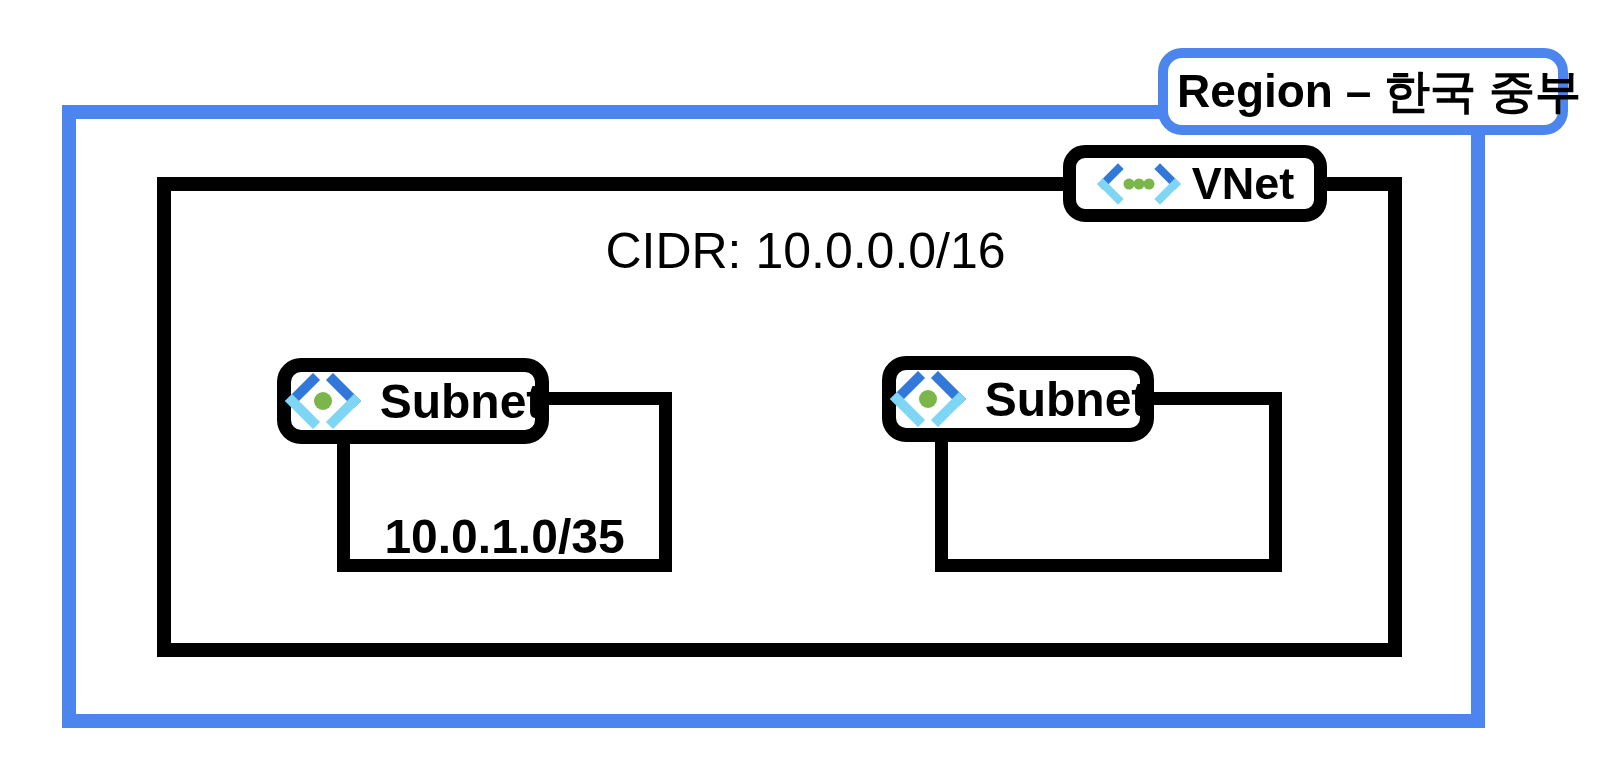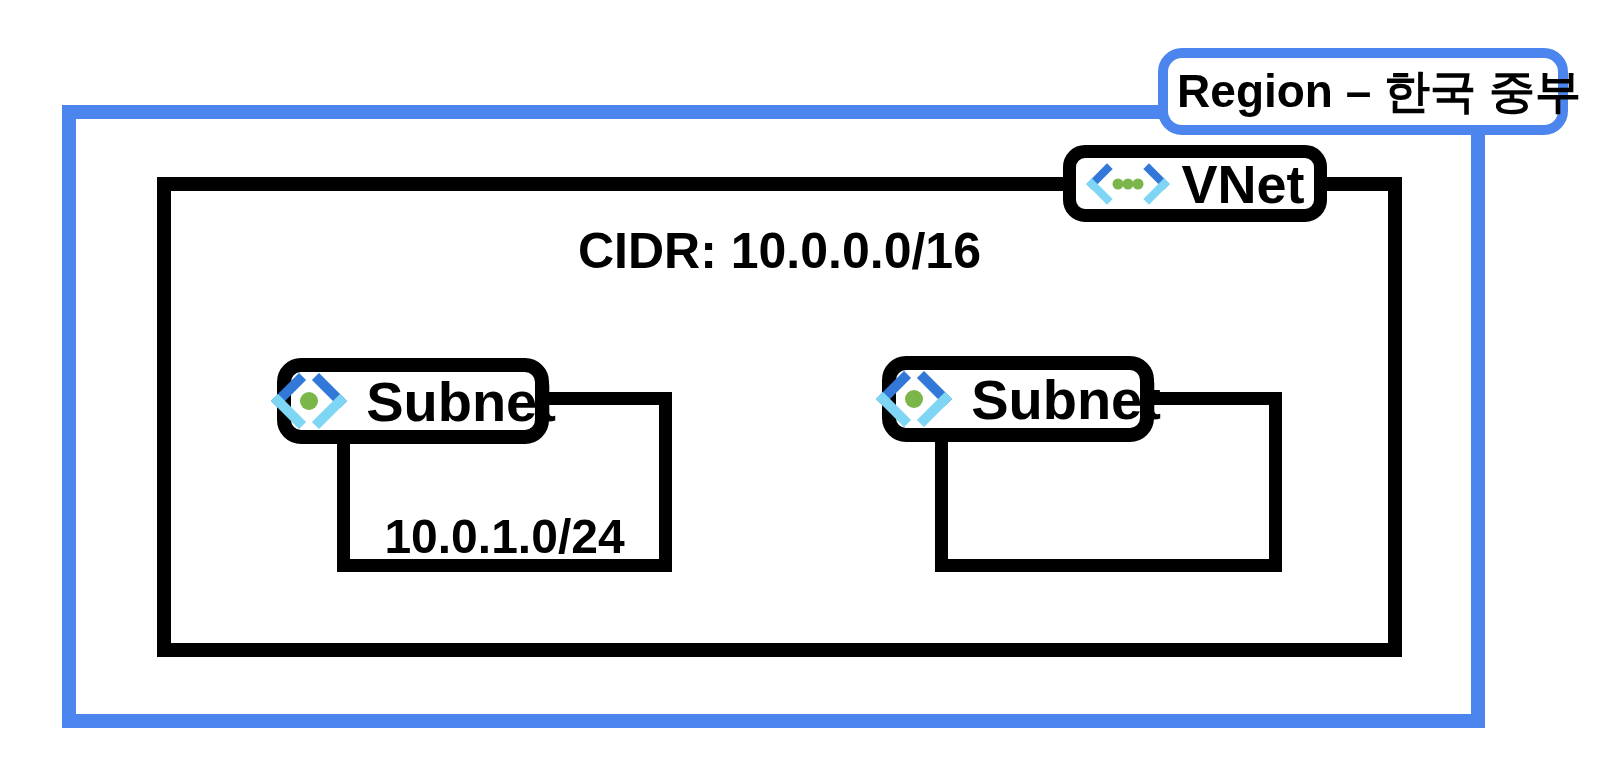--- a/index.html
+++ b/index.html
@@ -54,52 +54,53 @@
     left: 1063px; top: 145px;
     width: 264px; height: 77px;
     background: #ffffff;
     border: 13px solid #000000;
     border-radius: 22px;
     box-sizing: border-box;
     display: flex;
     align-items: center;
     justify-content: center;
     gap: 10px;
-    font-size: 54px;
+    font-size: 45px;
     font-weight: bold;
     white-space: nowrap;
   }
   .vnet-cidr {
     position: absolute;
     left: 157px; top: 222px;
     width: 1245px;
     text-align: center;
     font-size: 50px;
-    font-weight: bold;
+    font-weight: normal;
+    padding-left: 26px;
   }
   
   .subnet-rect {
     position: absolute;
     border: 13px solid #000000;
     box-sizing: border-box;
     background: #ffffff;
   }
   .subnet-rect.s1 { left: 337px; top: 392px; width: 335px; height: 180px; }
   .subnet-rect.s2 { left: 935px; top: 392px; width: 347px; height: 180px; }
   .subnet-label {
     position: absolute;
     background: #ffffff;
     border: 14px solid #000000;
     border-radius: 24px;
     box-sizing: border-box;
     display: flex;
     align-items: center;
     justify-content: center;
     gap: 18px;
-    font-size: 56px;
+    font-size: 48px;
     font-weight: bold;
     white-space: nowrap;
   }
   .subnet-label.s1 { left: 277px; top: 358px; width: 272px; height: 86px; }
   .subnet-label.s2 { left: 882px; top: 356px; width: 272px; height: 86px; }
   .subnet-cidr {
     position: absolute;
     font-size: 48px;
     font-weight: bold;
     text-align: center;
@@ -116,21 +117,21 @@
 
 <div class="canvas">
 
   <div class="region-box"></div>
 
   <div class="vnet-box"></div>
 
   <div class="vnet-cidr">CIDR: 10.0.0.0/16</div>
 
   <div class="subnet-rect s1"></div>
-  <div class="subnet-cidr s1">10.0.1.0/24</div>
+  <div class="subnet-cidr s1">10.0.1.0/35</div>
   <div class="subnet-label s1">
     <svg class="icon" width="78" height="56" viewBox="0 0 78 56">
       <path d="M8 28 L29 7" stroke="#3278d8" stroke-width="10" stroke-linecap="square" fill="none"></path>
       <path d="M8 28 L29 49" stroke="#7fd6f4" stroke-width="10" stroke-linecap="square" fill="none"></path>
       <path d="M70 28 L49 7" stroke="#3278d8" stroke-width="10" stroke-linecap="square" fill="none"></path>
       <path d="M70 28 L49 49" stroke="#7fd6f4" stroke-width="10" stroke-linecap="square" fill="none"></path>
       <circle cx="39" cy="28" r="9" fill="#7ab64a"></circle>
     </svg>
     <span>Subnet</span>
   </div>

